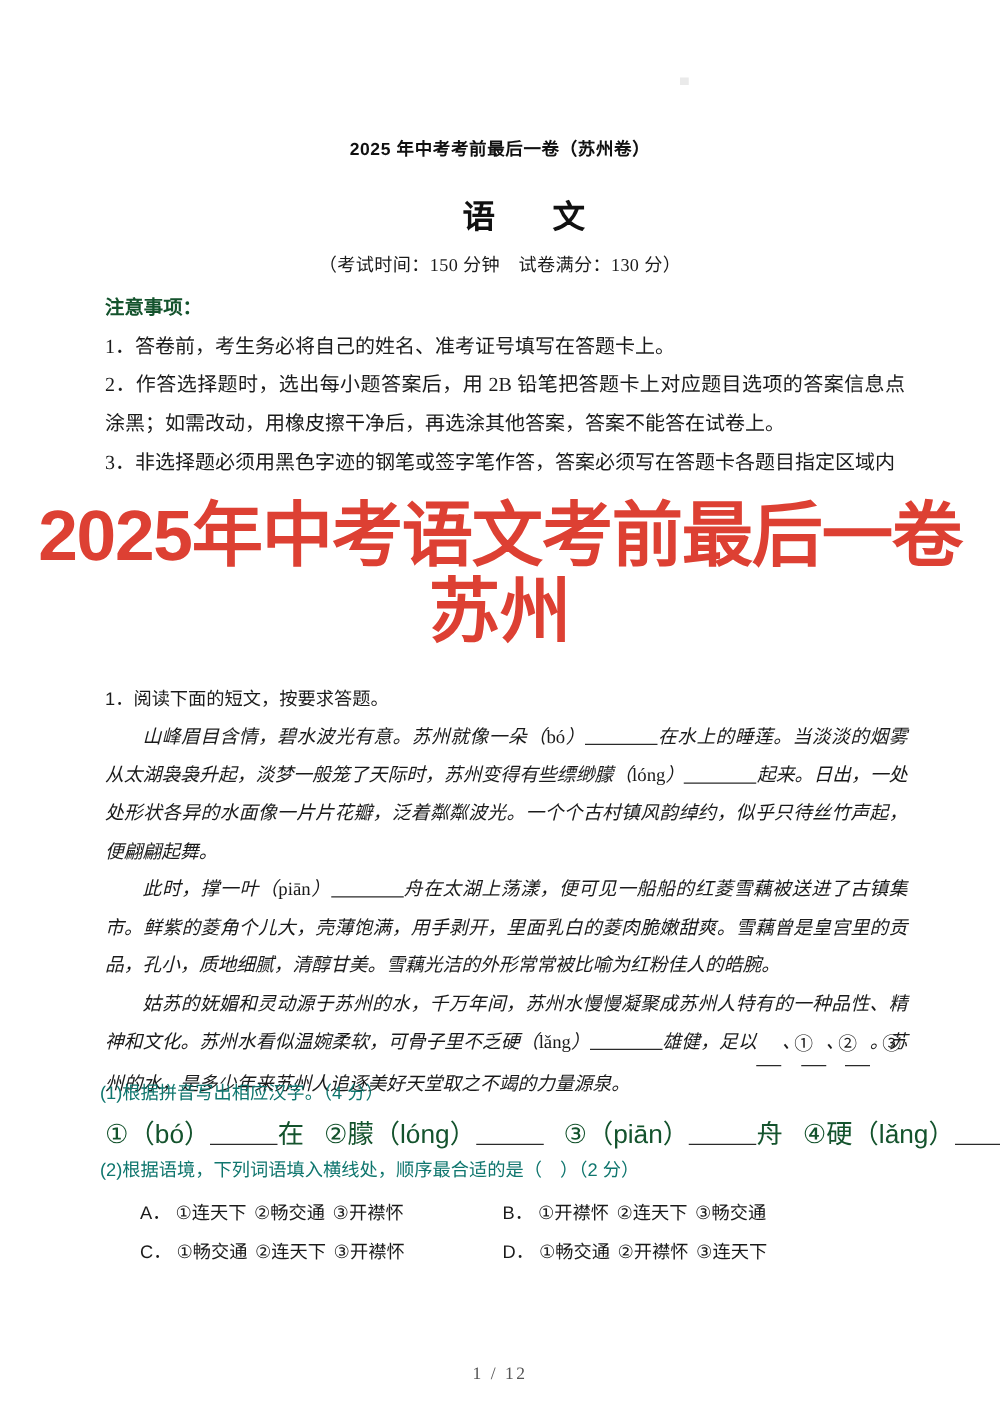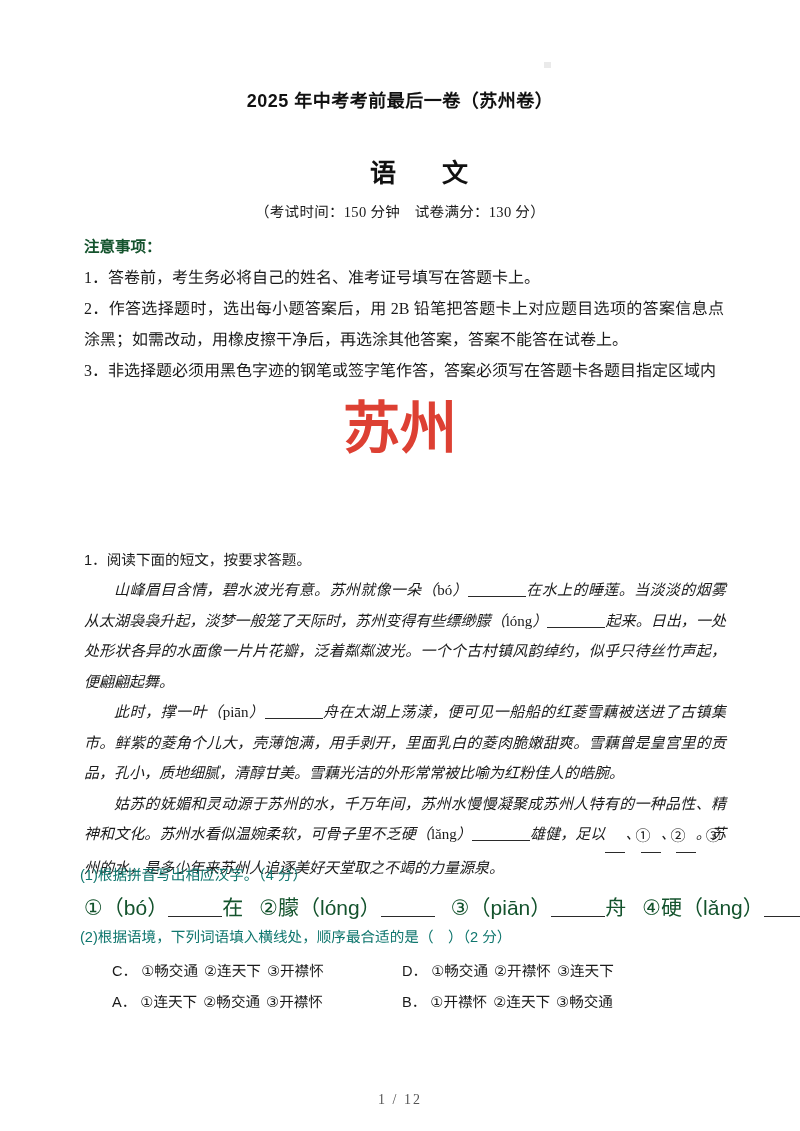--- a/index.html
+++ b/index.html
@@ -35,26 +35,26 @@
     width: 7px;
     height: 6px;
     background: #d8d8d8;
     opacity: .55;
   }
 
   
   .doc-title {
     position: absolute;
     left: 0;
-    top: 86px;
-    width: 800px;
-    text-align: center;
-    font-family: "Liberation Sans", "DejaVu Sans", sans-serif;
-    font-weight: 700;
-    font-size: 18px;
+    top: 108px;
+    width: 800px;
+    text-align: center;
+    font-family: "Liberation Sans", "DejaVu Sans", sans-serif;
+    font-weight: 700;
+    font-size: 14px;
     letter-spacing: .5px;
     color: #111;
   }
   .subject-title {
     position: absolute;
     left: 0;
     top: 152px;
     width: 800px;
     text-align: center;
     font-family: "Liberation Sans", "DejaVu Sans", sans-serif;
@@ -237,42 +237,43 @@
   <div class="exam-meta">（考试时间：150 分钟　试卷满分：130 分）</div>
 
   <div class="notice">
     <div class="notice-heading">注意事项：</div>
     <div class="notice-item">1．答卷前，考生务必将自己的姓名、准考证号填写在答题卡上。</div>
     <div class="notice-item">2．作答选择题时，选出每小题答案后，用 2B 铅笔把答题卡上对应题目选项的答案信息点涂黑；如需改动，用橡皮擦干净后，再选涂其他答案，答案不能答在试卷上。</div>
     <div class="notice-item">3．非选择题必须用黑色字迹的钢笔或签字笔作答，答案必须写在答题卡各题目指定区域内</div>
   </div>
 
   <div class="banner">
+    <div class="banner-line1">2025年中考语文考前最后一卷</div>
     <div class="banner-line2">苏州</div>
   </div>
 
   <div class="q-block">
     <div class="q-stem">1．阅读下面的短文，按要求答题。</div>
     <div class="passage-p">山峰眉目含情，碧水波光有意。苏州就像一朵（<span class="pinyin">bó</span>）<span class="blank"></span>在水上的睡莲。当淡淡的烟雾从太湖袅袅升起，淡梦一般笼了天际时，苏州变得有些缥缈朦（<span class="pinyin">lóng</span>）<span class="blank"></span>起来。日出，一处处形状各异的水面像一片片花瓣，泛着粼粼波光。一个个古村镇风韵绰约，似乎只待丝竹声起，便翩翩起舞。</div>
     <div class="passage-p">此时，撑一叶（<span class="pinyin">piān</span>）<span class="blank"></span>舟在太湖上荡漾，便可见一船船的红菱雪藕被送进了古镇集市。鲜紫的菱角个儿大，壳薄饱满，用手剥开，里面乳白的菱肉脆嫩甜爽。雪藕曾是皇宫里的贡品，孔小，质地细腻，清醇甘美。雪藕光洁的外形常常被比喻为红粉佳人的皓腕。</div>
     <div class="passage-p">姑苏的妩媚和灵动源于苏州的水，千万年间，苏州水慢慢凝聚成苏州人特有的一种品性、精神和文化。苏州水看似温婉柔软，可骨子里不乏硬（<span class="pinyin">lǎng</span>）<span class="blank"></span>雄健，足以<span class="blank-sm">①</span>、<span class="blank-sm">②</span>、<span class="blank-sm">③</span>。苏州的水，是多少年来苏州人追逐美好天堂取之不竭的力量源泉。</div>
   </div>
 
   <div class="subq" id="subq1">(1)根据拼音写出相应汉字。（4 分）</div>
 
   <div id="subq1-items"><span>①（bó）</span><span class="blank"></span><span>在</span><span class="item-gap"></span><span>②朦（lóng）</span><span class="blank"></span><span class="item-gap"></span><span>③（piān）</span><span class="blank"></span><span>舟</span><span class="item-gap"></span><span>④硬（lǎng）</span><span class="blank"></span></div>
 
   <div class="subq" id="subq2">(2)根据语境，下列词语填入横线处，顺序最合适的是（　）（2 分）</div>
 
   <div class="options">
     <div class="opt-row">
+      <div class="opt"><span class="opt-letter">A．</span><span class="opt-seg">①连天下</span><span class="opt-seg">②畅交通</span><span class="opt-seg">③开襟怀</span></div>
+      <div class="opt"><span class="opt-letter">B．</span><span class="opt-seg">①开襟怀</span><span class="opt-seg">②连天下</span><span class="opt-seg">③畅交通</span></div>
+    </div>
+    <div class="opt-row">
       <div class="opt"><span class="opt-letter">C．</span><span class="opt-seg">①畅交通</span><span class="opt-seg">②连天下</span><span class="opt-seg">③开襟怀</span></div>
       <div class="opt"><span class="opt-letter">D．</span><span class="opt-seg">①畅交通</span><span class="opt-seg">②开襟怀</span><span class="opt-seg">③连天下</span></div>
     </div>
-    <div class="opt-row">
-      <div class="opt"><span class="opt-letter">A．</span><span class="opt-seg">①连天下</span><span class="opt-seg">②畅交通</span><span class="opt-seg">③开襟怀</span></div>
-      <div class="opt"><span class="opt-letter">B．</span><span class="opt-seg">①开襟怀</span><span class="opt-seg">②连天下</span><span class="opt-seg">③畅交通</span></div>
-    </div>
   </div>
 
   <div class="footer">1 / 12</div>
 
 </div>
 
 </body></html>

